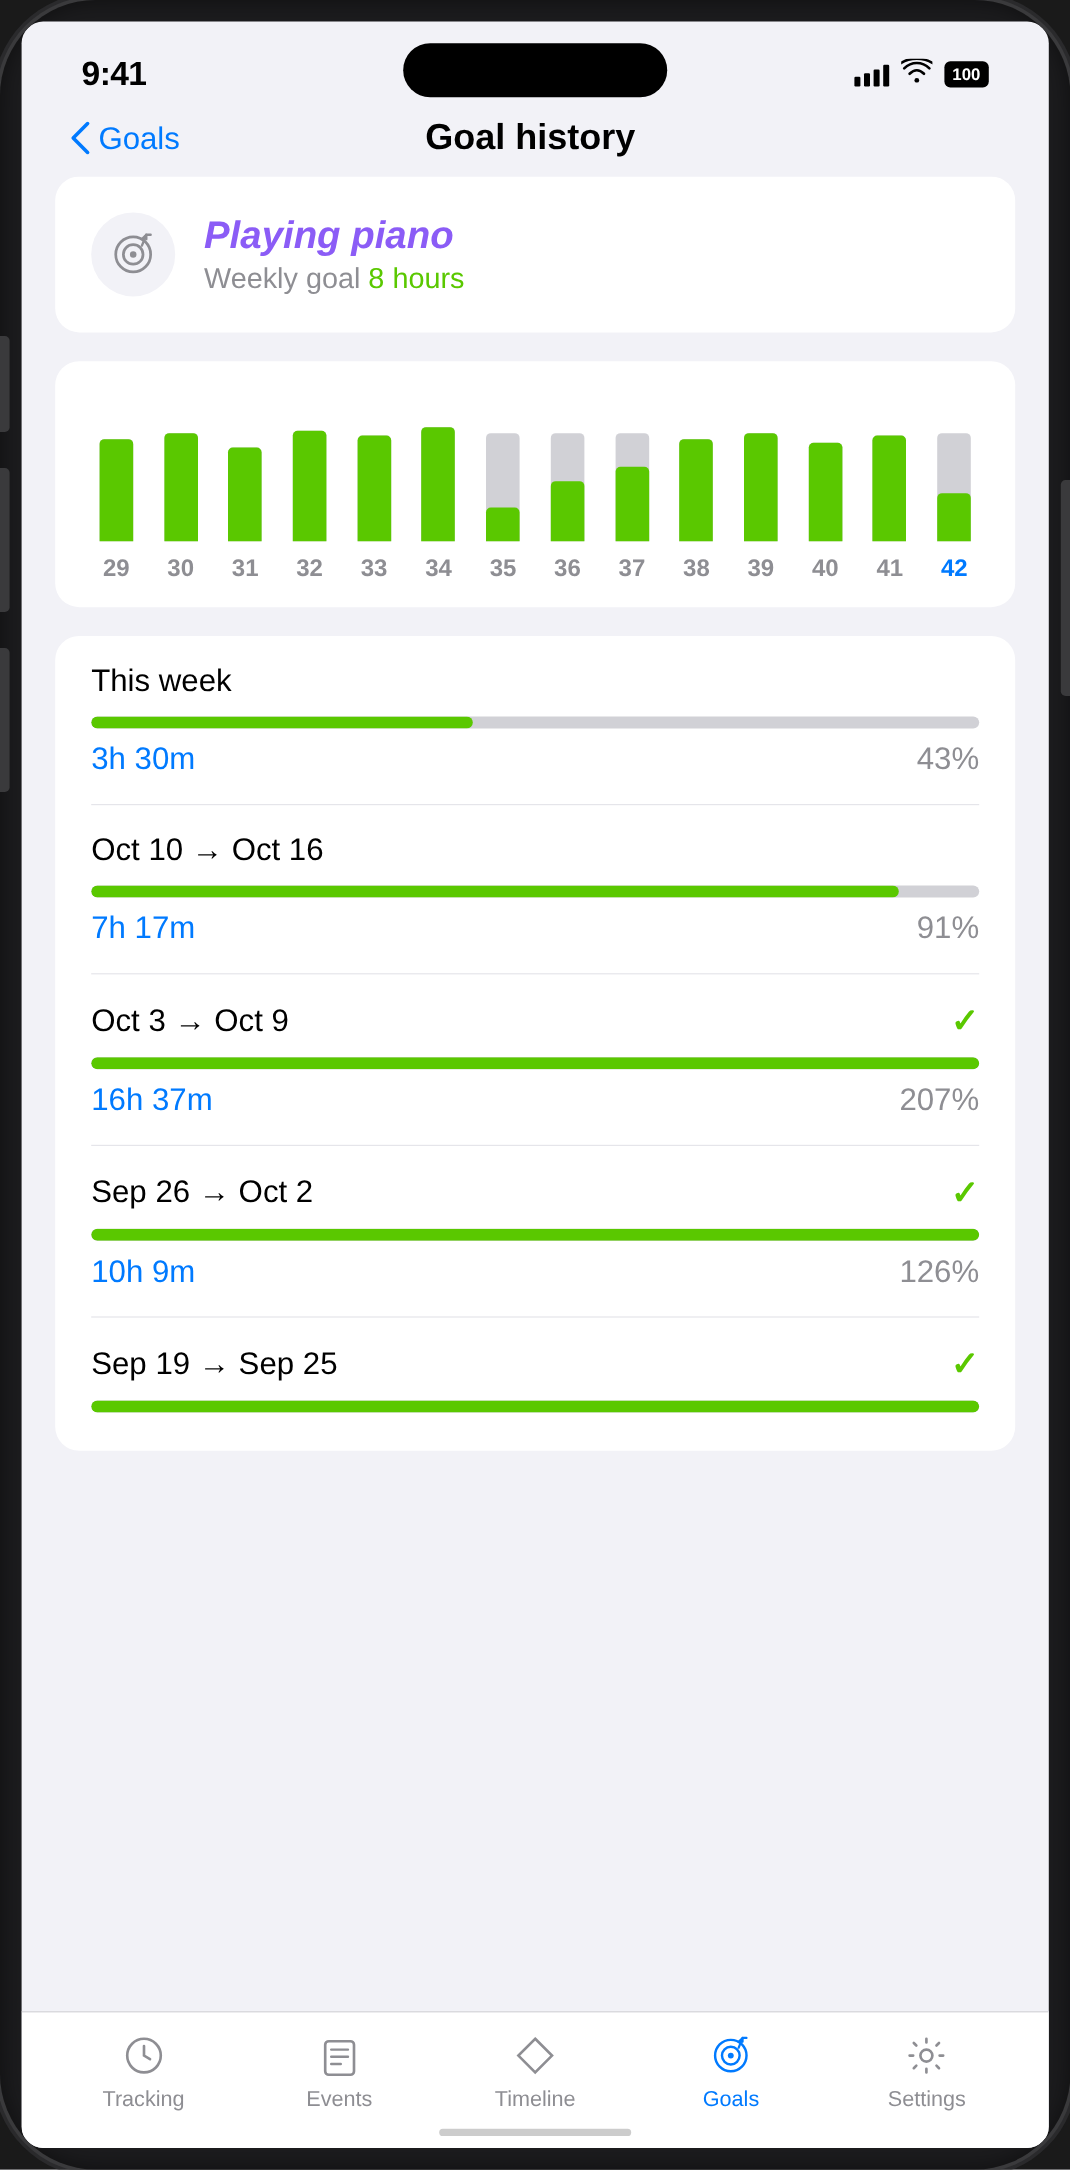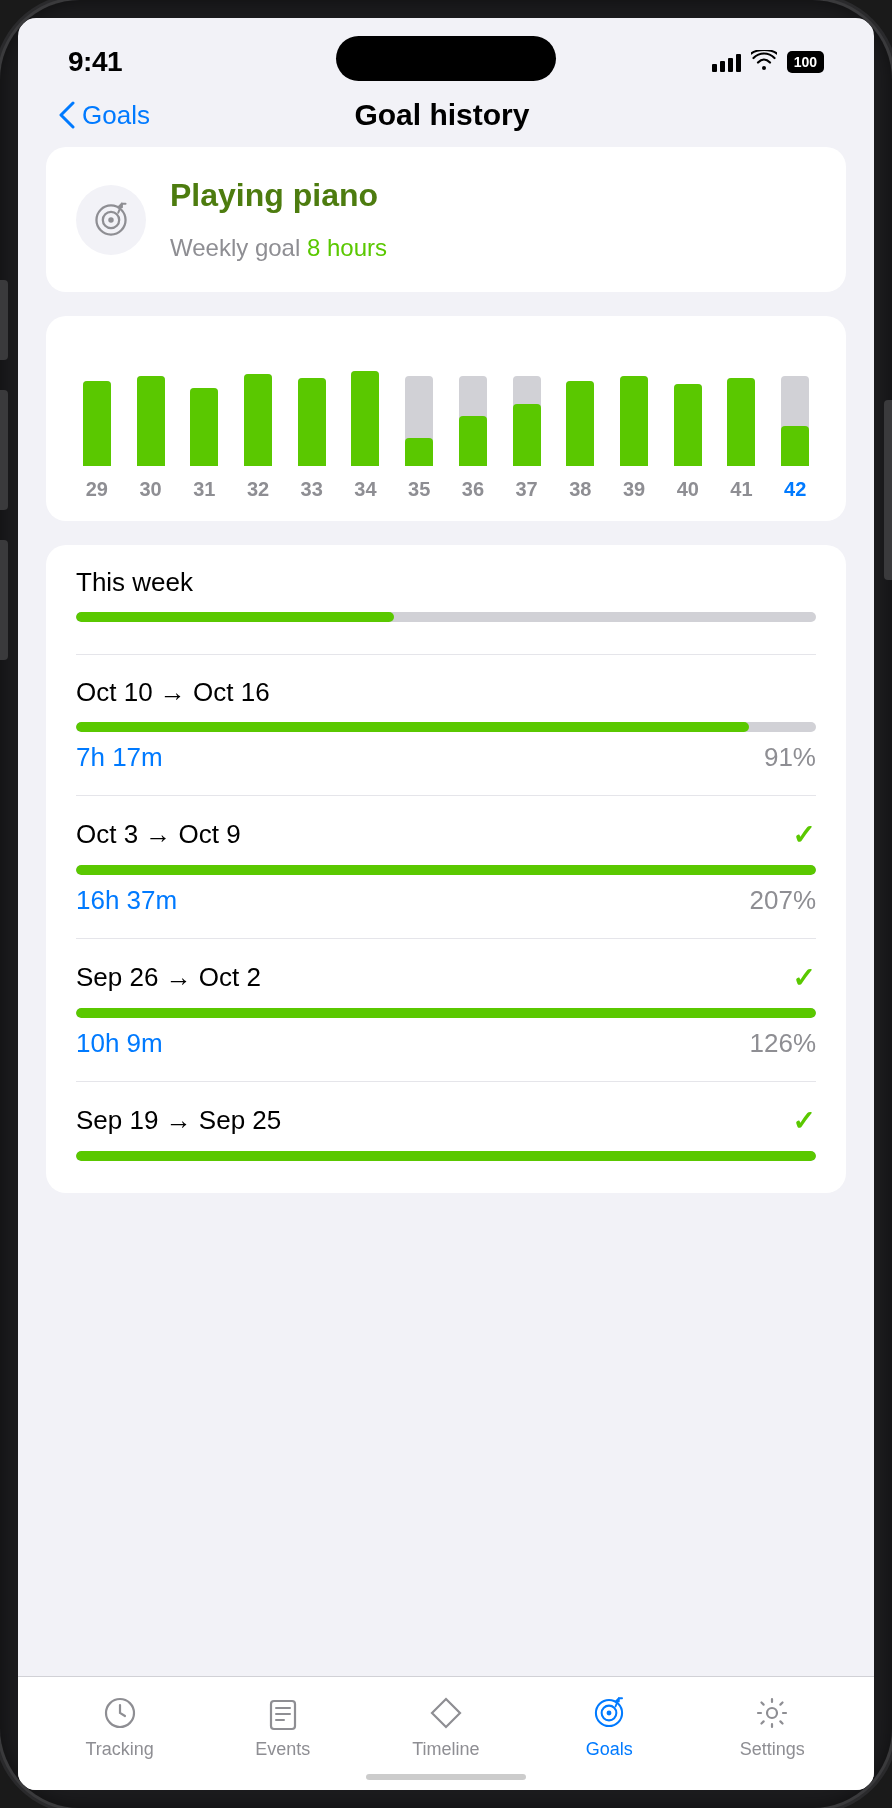--- a/index.html
+++ b/index.html
@@ -165,22 +165,23 @@
     }
 
     .goal-icon svg {
       width: 40px;
       height: 40px;
     }
 
     .goal-info h2 {
       font-size: 32px;
       font-weight: 600;
-      color: #4d7c0f;
-      margin-bottom: 20px;
+      color: #8b5cf6;
+      margin-bottom: 4px;
+      font-style: italic;
     }
 
     .goal-info p {
       font-size: 24px;
       color: #8e8e93;
     }
 
     .goal-info span.green {
       color: #5ac800;
     }
@@ -592,20 +593,24 @@
       </div>
 
       <div class="history-card" id="history-list">
       <div class="history-item">
             <div class="history-header">
               <span class="history-date">This week</span>
             </div>
             <div class="progress-bar-bg">
               <div class="progress-bar-fill" style="width: 43%;"></div>
             </div>
+            <div class="history-stats">
+              <span class="history-time">3h 30m</span>
+              <span class="history-pct">43%</span>
+            </div>
           </div>
           <div class="history-item">
             <div class="history-header">
               <span class="history-date">Oct 10 → Oct 16</span>
             </div>
             <div class="progress-bar-bg">
               <div class="progress-bar-fill" style="width: 91%;"></div>
             </div>
             <div class="history-stats">
               <span class="history-time">7h 17m</span>

